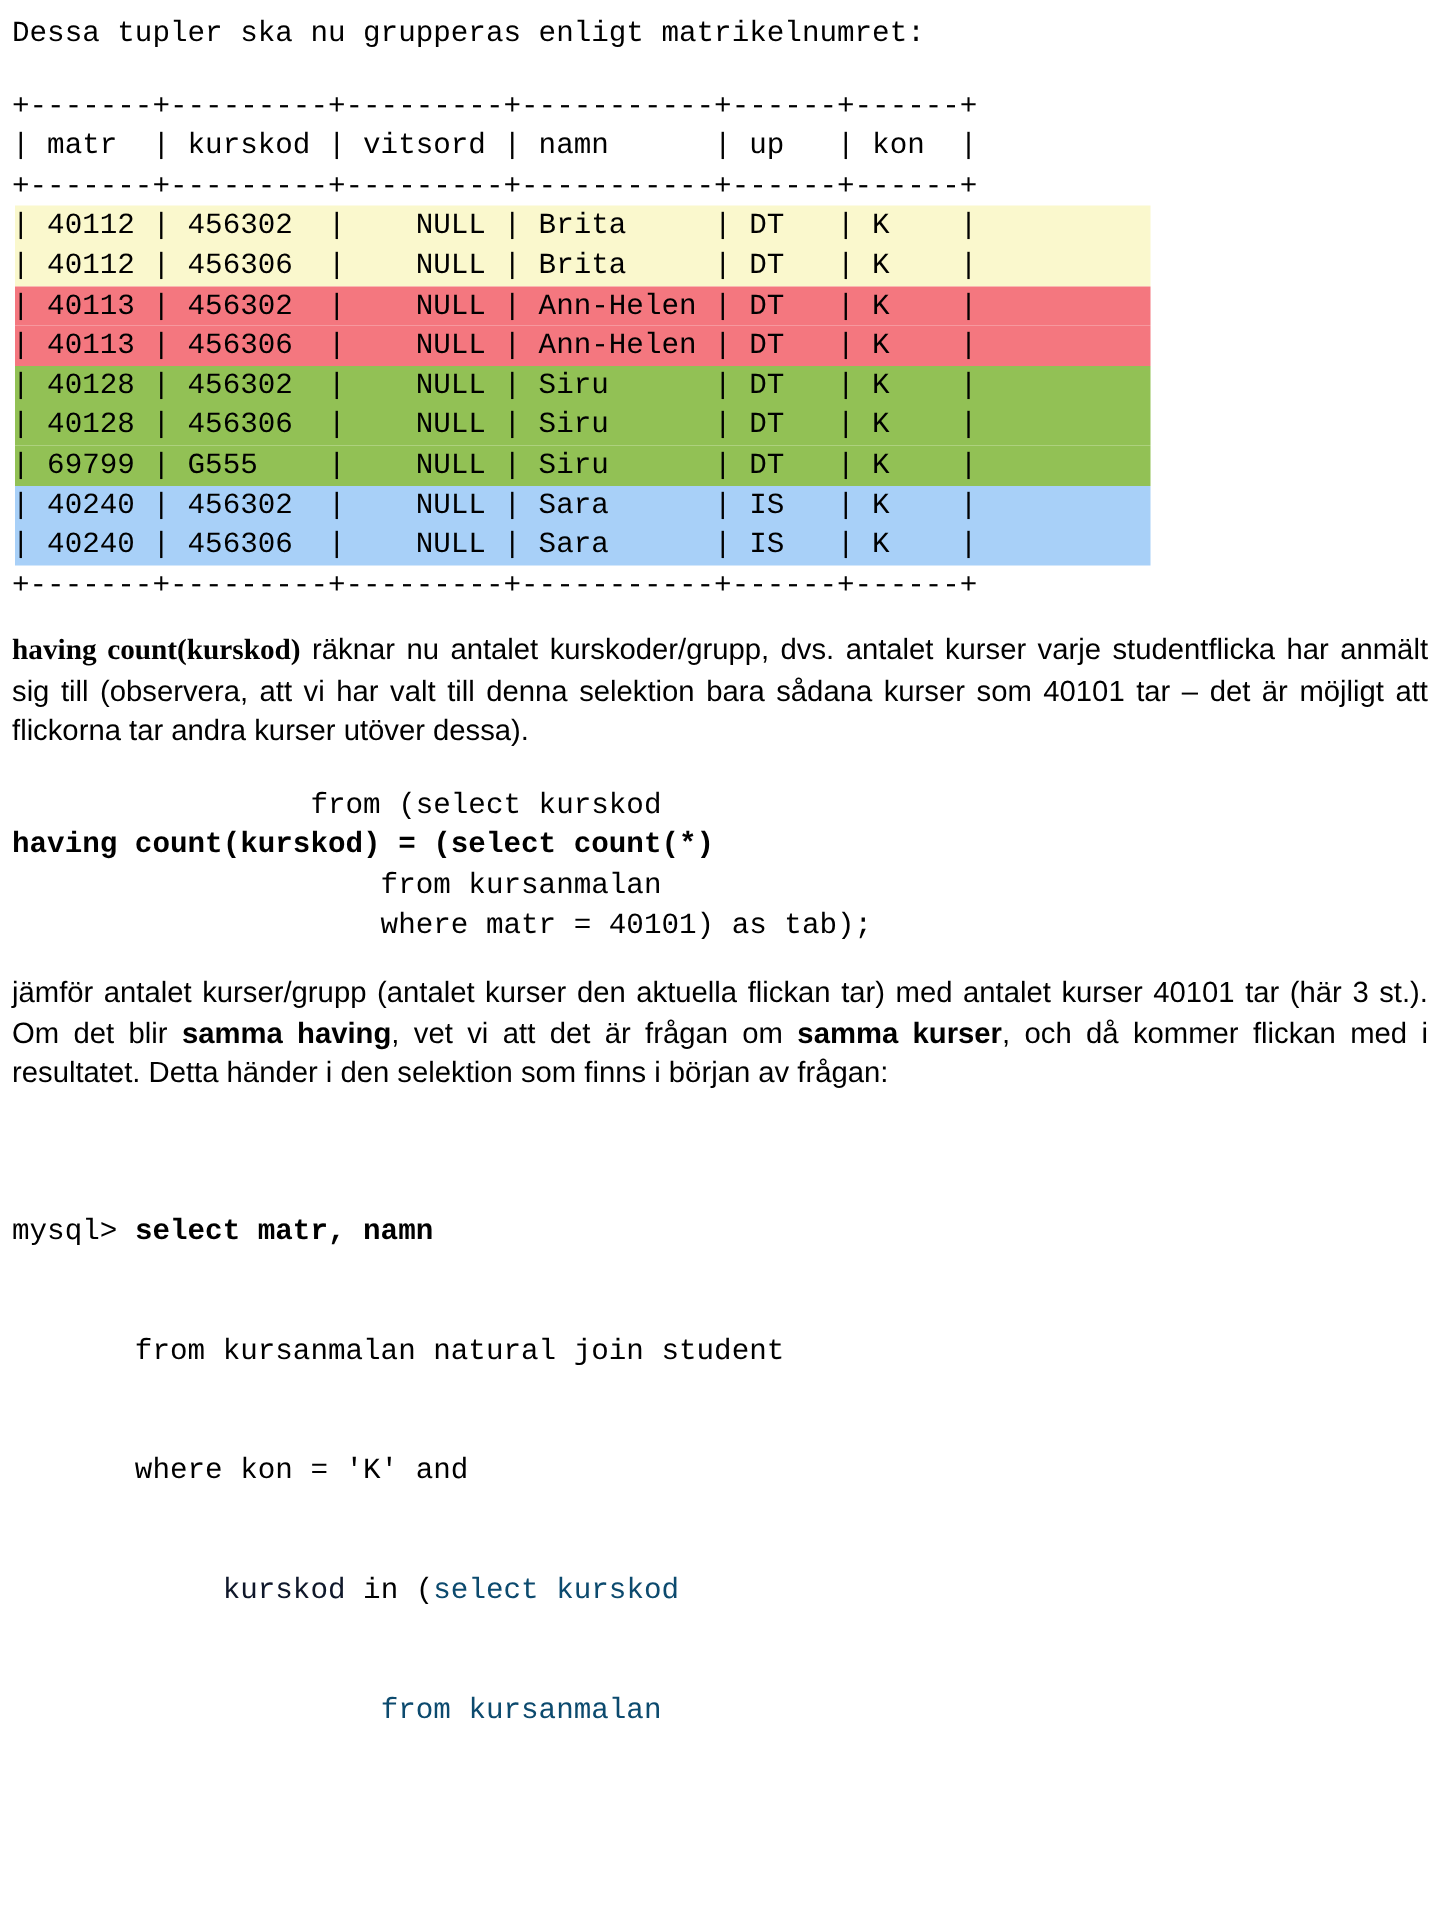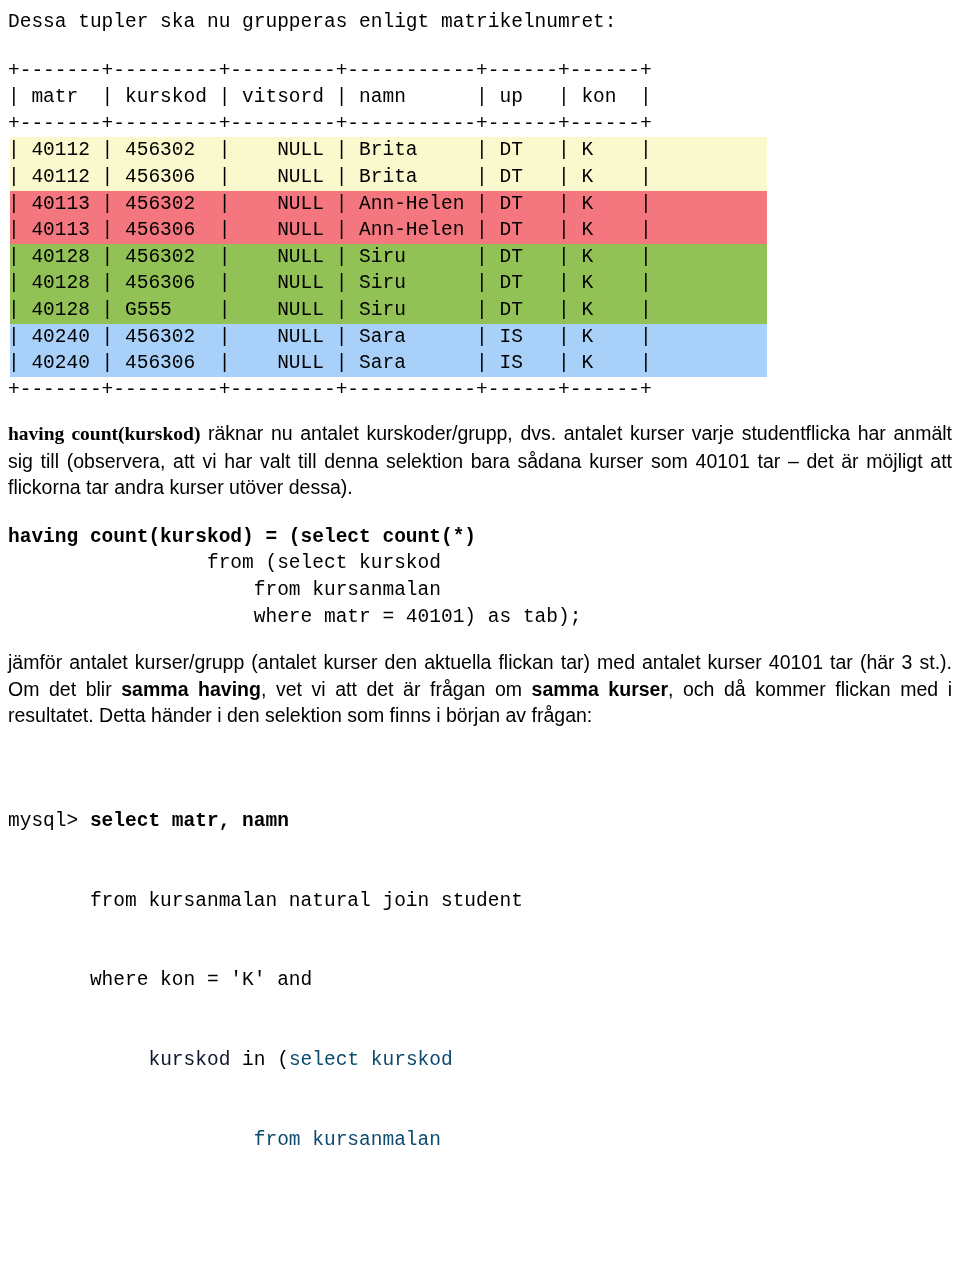--- a/index.html
+++ b/index.html
@@ -108,34 +108,34 @@
     <div class="mono tbl-line">+-------+---------+---------+-----------+------+------+</div>
     <div class="mono tbl-line">| matr  | kurskod | vitsord | namn      | up   | kon  |</div>
     <div class="mono tbl-line">+-------+---------+---------+-----------+------+------+</div>
 
     <div class="mono tbl-line">| 40112 | 456302  |    NULL | Brita     | DT   | K    |</div>
     <div class="mono tbl-line">| 40112 | 456306  |    NULL | Brita     | DT   | K    |</div>
     <div class="mono tbl-line">| 40113 | 456302  |    NULL | Ann-Helen | DT   | K    |</div>
     <div class="mono tbl-line">| 40113 | 456306  |    NULL | Ann-Helen | DT   | K    |</div>
     <div class="mono tbl-line">| 40128 | 456302  |    NULL | Siru      | DT   | K    |</div>
     <div class="mono tbl-line">| 40128 | 456306  |    NULL | Siru      | DT   | K    |</div>
-    <div class="mono tbl-line">| 40128 | G555    |    NULL | Siru      | DT   | K    |</div>
+    <div class="mono tbl-line">| 69799 | G555    |    NULL | Siru      | DT   | K    |</div>
     <div class="mono tbl-line">| 40240 | 456302  |    NULL | Sara      | IS   | K    |</div>
     <div class="mono tbl-line">| 40240 | 456306  |    NULL | Sara      | IS   | K    |</div>
 
     <div class="mono tbl-line">+-------+---------+---------+-----------+------+------+</div>
   </div>
 
   <div class="prose first-para">
     <span class="code-inline">having count(kurskod)</span><span> räknar nu antalet kurskoder/grupp, dvs. antalet kurser varje studentflicka har anmält sig till (observera, att vi har valt till denna selektion bara sådana kurser som 40101 tar – det är möjligt att flickorna tar andra kurser utöver dessa).</span>
   </div>
 
   <div class="code-block">
+    <div class="mono">                 from (select kurskod</div>
     <div class="mono bold-line">having count(kurskod) = (select count(*)</div>
-    <div class="mono">                 from (select kurskod</div>
     <div class="mono">                     from kursanmalan</div>
     <div class="mono">                     where matr = 40101) as tab);</div>
   </div>
 
   <div class="prose" style="margin-top:19px;">
     <span>jämför antalet kurser/grupp (antalet kurser den aktuella flickan tar) med antalet kurser 40101 tar (här 3 st.). Om det blir </span><b>samma having</b><span>, vet vi att det är frågan om </span><b>samma kurser</b><span>, och då kommer flickan med i resultatet. Detta händer i den selektion som finns i början av frågan:</span>
   </div>
 
   <div class="sql-block mono">
     <div><span>mysql&gt; </span><span class="bold">select matr, namn</span></div>

